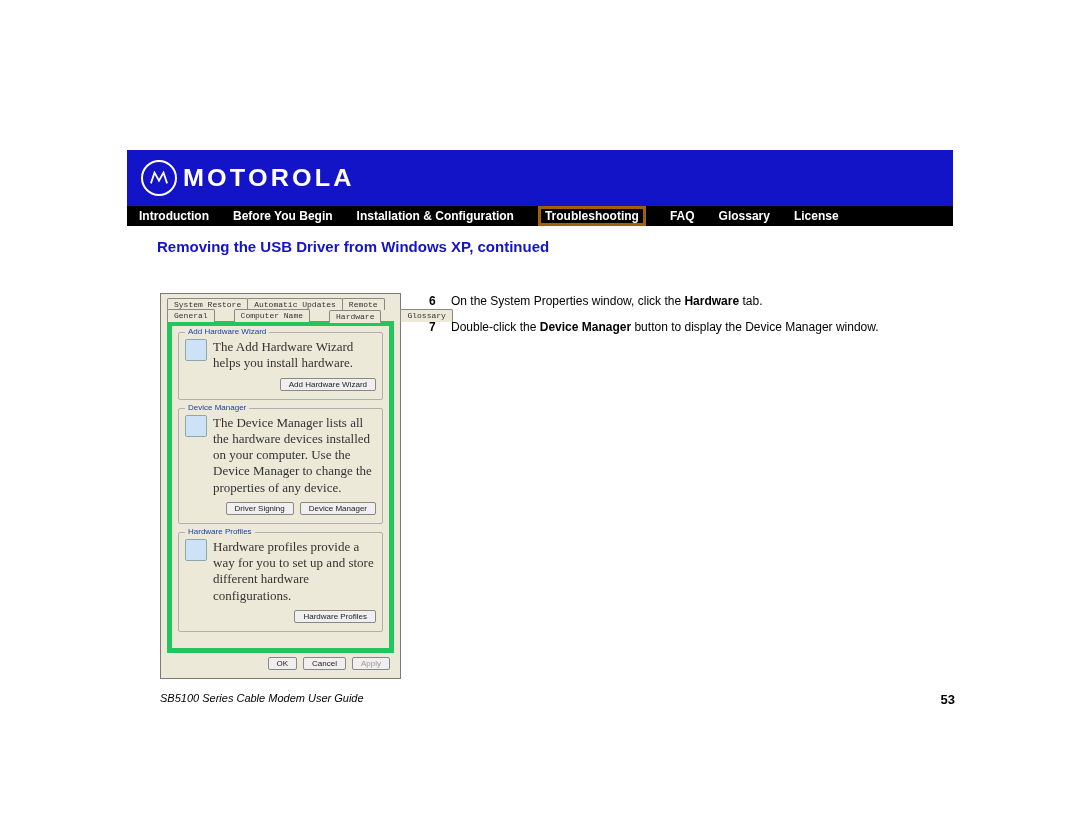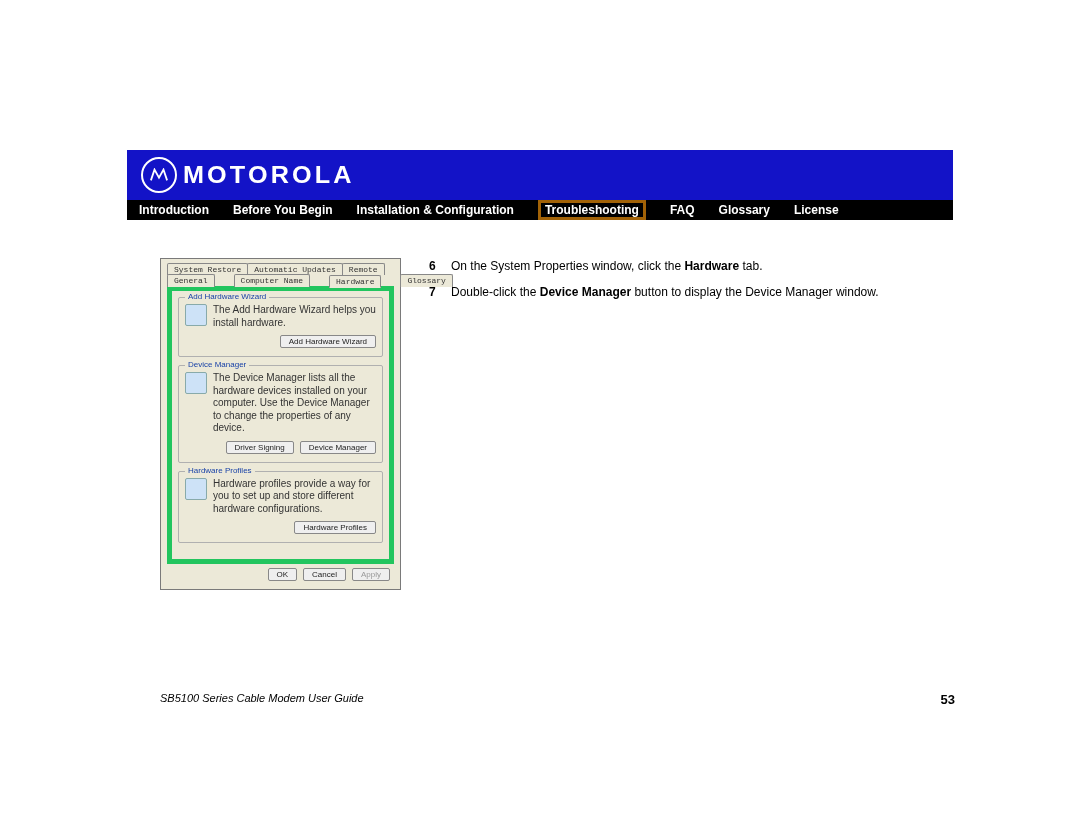--- a/index.html
+++ b/index.html
@@ -12,21 +12,21 @@
     position: relative;
   }
   .page {
     position: absolute;
     left: 127px;
     top: 150px;
     width: 826px;
   }
   .header-bar {
     background: #1313c7;
-    height: 50px;
+    height: 56px;
     display: flex;
     align-items: center;
     padding: 0 14px;
     gap: 10px;
   }
   .logo-circle {
     width: 32px;
     height: 32px;
     border: 2px solid #fff;
     border-radius: 50%;
@@ -143,23 +143,24 @@
     color:#1942a7;
   }
   .gb-row { display:flex; gap:6px; align-items:flex-start;}
   .gb-icon {
     width:20px; height:20px; flex:none;
     background:#cde2f7;
     border:1px solid #8aa;
     border-radius:2px;
   }
   .gb-text {
-    font-size:10px;
+    font-size:13px;
     color:#333;
     line-height:1.25;
+    font-family:Liberation Serif, serif;
   }
   .btn-row { display:flex; justify-content:flex-end; gap:6px; margin-top:6px;}
   .xp-btn {
     font-size:8px;
     padding:1px 8px;
     border:1px solid #888;
     background:#efefef;
     border-radius:2px;
     color:#222;
     white-space:nowrap;
@@ -207,20 +208,21 @@
   <div class="nav-bar">
     <span class="nav-item">Introduction</span>
     <span class="nav-item">Before You Begin</span>
     <span class="nav-item">Installation &amp; Configuration</span>
     <span class="nav-item active">Troubleshooting</span>
     <span class="nav-item">FAQ</span>
     <span class="nav-item">Glossary</span>
     <span class="nav-item">License</span>
   </div>
 
+  <div class="section-title">Removing the USB Driver from Windows XP, continued</div>
 
   <div class="content-row">
 
     <div class="screenshot-frame">
       <div class="dlg-body">
         <div class="tab-row">
           <div class="tab dim">System Restore</div>
           <div class="tab dim">Automatic Updates</div>
           <div class="tab dim">Remote</div>
         </div>

